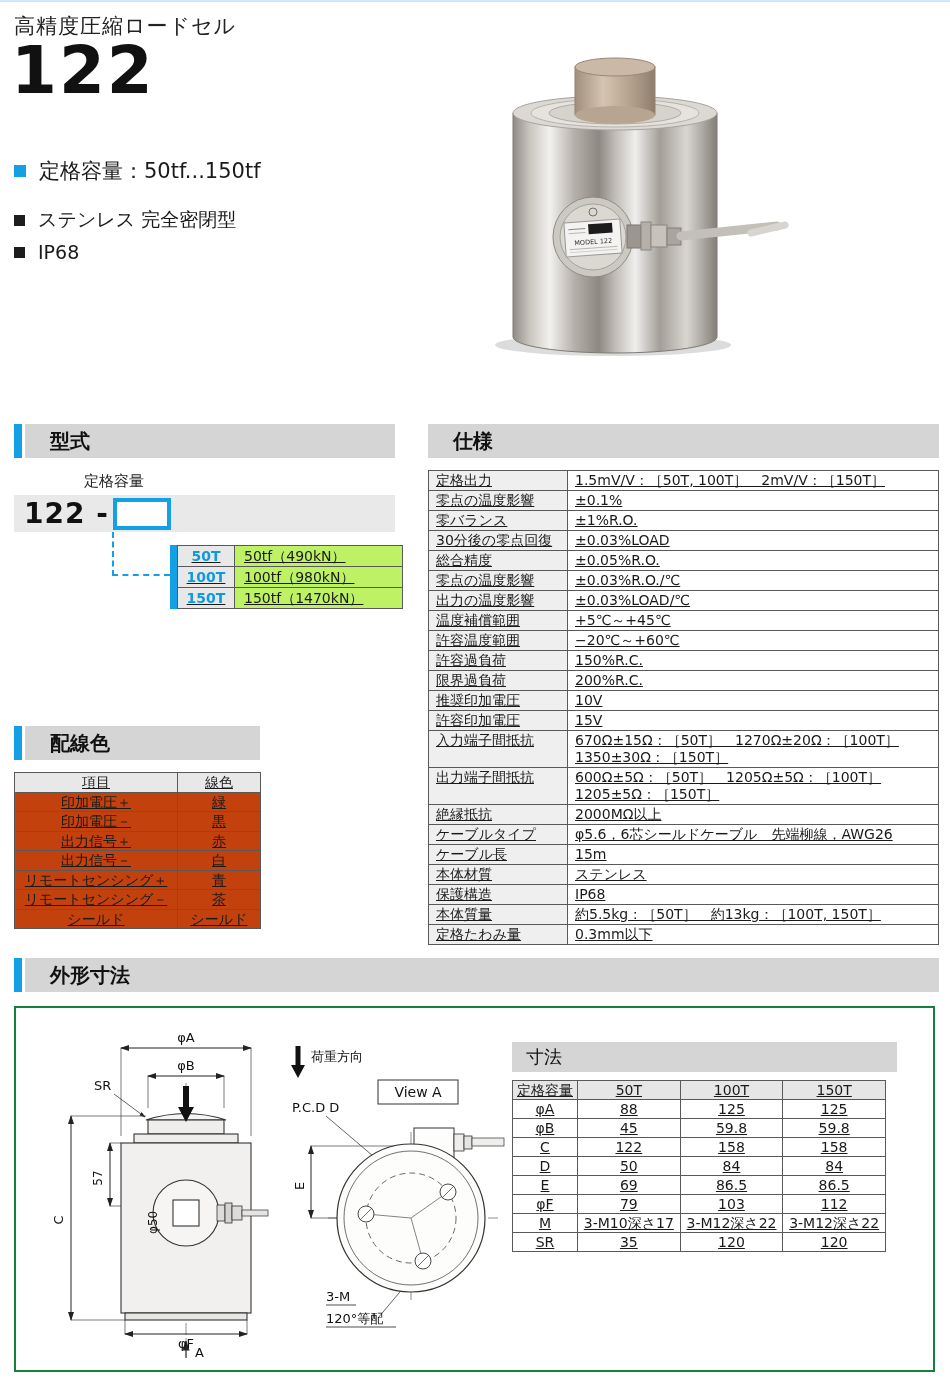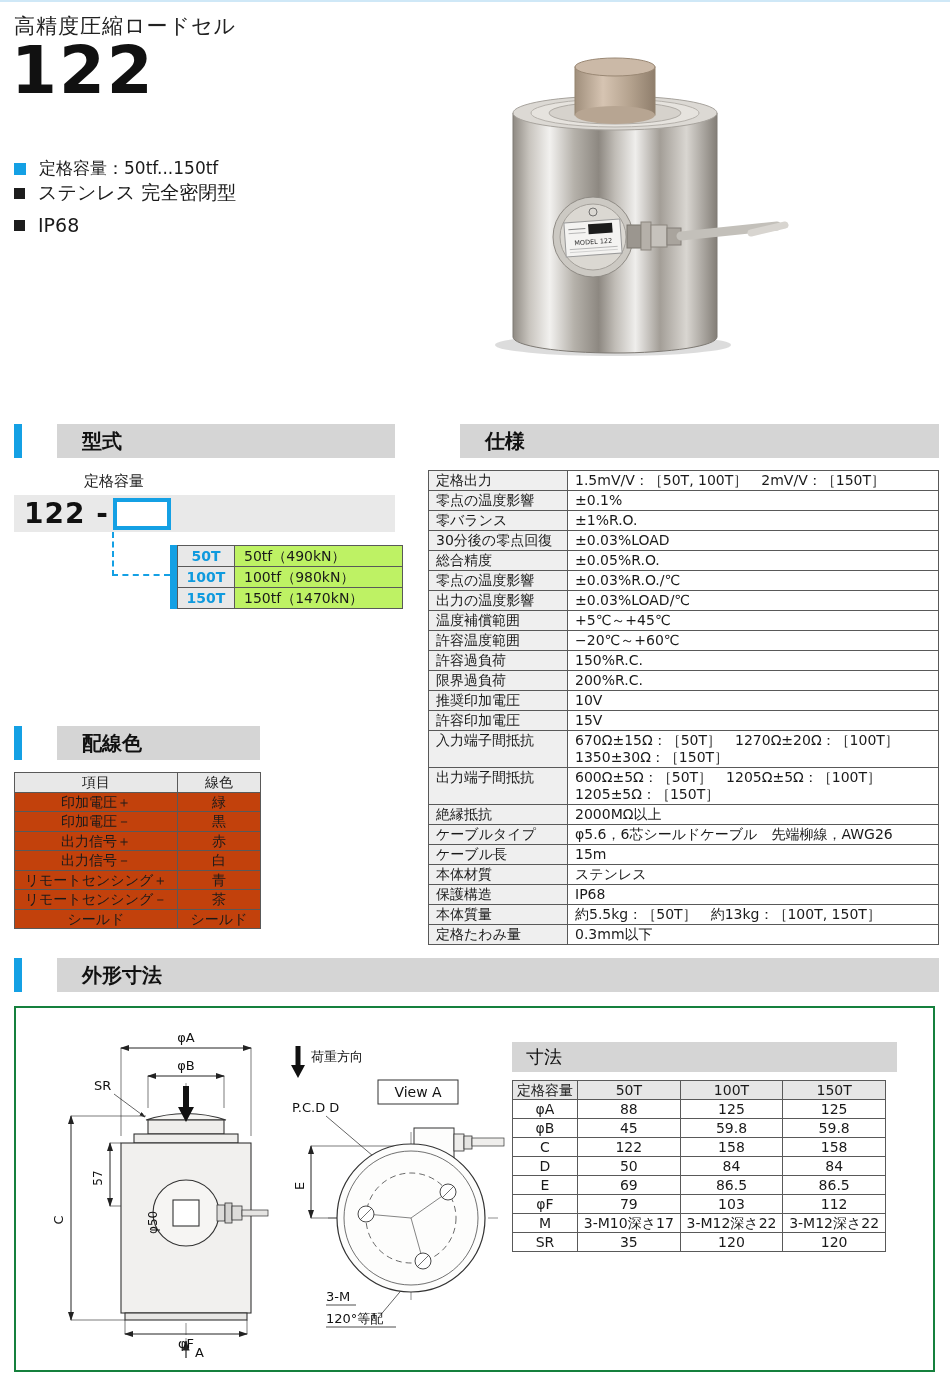--- a/index.html
+++ b/index.html
@@ -6,40 +6,40 @@
   body{
     width:950px;height:1380px;position:relative;background:#ffffff;
     font-family:"DejaVu Sans","Liberation Sans",sans-serif;color:#1a1a1a;
     overflow:hidden;
   }
   .topline{position:absolute;left:0;top:0;width:950px;height:2px;background:#cfe8f7;}
   .title{position:absolute;left:14px;top:12px;font-size:21px;letter-spacing:1px;color:#222;}
   .model-no{position:absolute;left:11px;top:38px;font-size:66px;font-weight:bold;line-height:1;letter-spacing:2px;color:#111;}
   .features{position:absolute;left:14px;top:157px;}
   .feat{display:flex;align-items:center;}
-  .feat.f1{font-size:17px;}
+  .feat.f1{font-size:21px;margin-bottom:22px;}
   .feat.f2,.feat.f3{font-size:19px;margin-bottom:8px;}
   .sq{display:inline-block;width:12px;height:12px;margin-right:13px;flex:0 0 auto;}
   .sq.blue{background:#14a0e4;}
   .sq.dark{background:#1d1d1d;width:11px;height:11px;}
 
   
   .sec-header{position:absolute;display:flex;height:34px;}
   .sec-bar{width:8px;background:#14a0e4;margin-right:3px;flex:0 0 auto;}
-  .sec-title{background:#d5d5d5;flex:1;font-weight:bold;font-size:20px;line-height:34px;padding-left:25px;color:#111;margin-left:32px;}
+  .sec-title{background:#d5d5d5;flex:1;font-weight:bold;font-size:20px;line-height:34px;padding-left:25px;color:#111;}
 
   
   .cap-label{position:absolute;left:84px;top:472px;font-size:15px;color:#222;}
   .model-row{position:absolute;left:14px;top:495px;width:381px;height:37px;background:#e9e9e9;display:flex;align-items:center;text-align:right;}
   .model-prefix{font-size:28px;font-weight:bold;margin-left:10px;letter-spacing:1px;color:#111;}
   .cap-box{width:50px;height:24px;background:#fff;border:4px solid #14a0e4;margin-left:4px;}
   .dash-v{position:absolute;left:112px;top:532px;height:44px;border-left:2px dashed #14a0e4;}
   .dash-h{position:absolute;left:112px;top:574px;width:58px;border-top:2px dashed #14a0e4;}
   .options-wrap{position:absolute;left:170px;top:545px;border-left:7px solid #14a0e4;}
-  table{border-collapse:collapse;}
+  table{border-collapse:collapse;text-decoration:underline;}
   td,th{border:1px solid #595959;font-size:14px;}
   .options-table{width:226px;}
   .options-table td{line-height:18px;padding:1px 4px;}
   .options-table td:first-child{width:48px;background:#e8e8e8;color:#0f9ade;font-weight:bold;text-align:center;}
   .options-table td:last-child{padding-left:9px;background:#bef264;}
 
   
   .spec-table{position:absolute;left:428px;top:470px;width:511px;}
   .spec-table td{line-height:17px;padding:1px 7px;vertical-align:top;}
   .spec-table td:first-child{width:124px;background:#efefef;}

